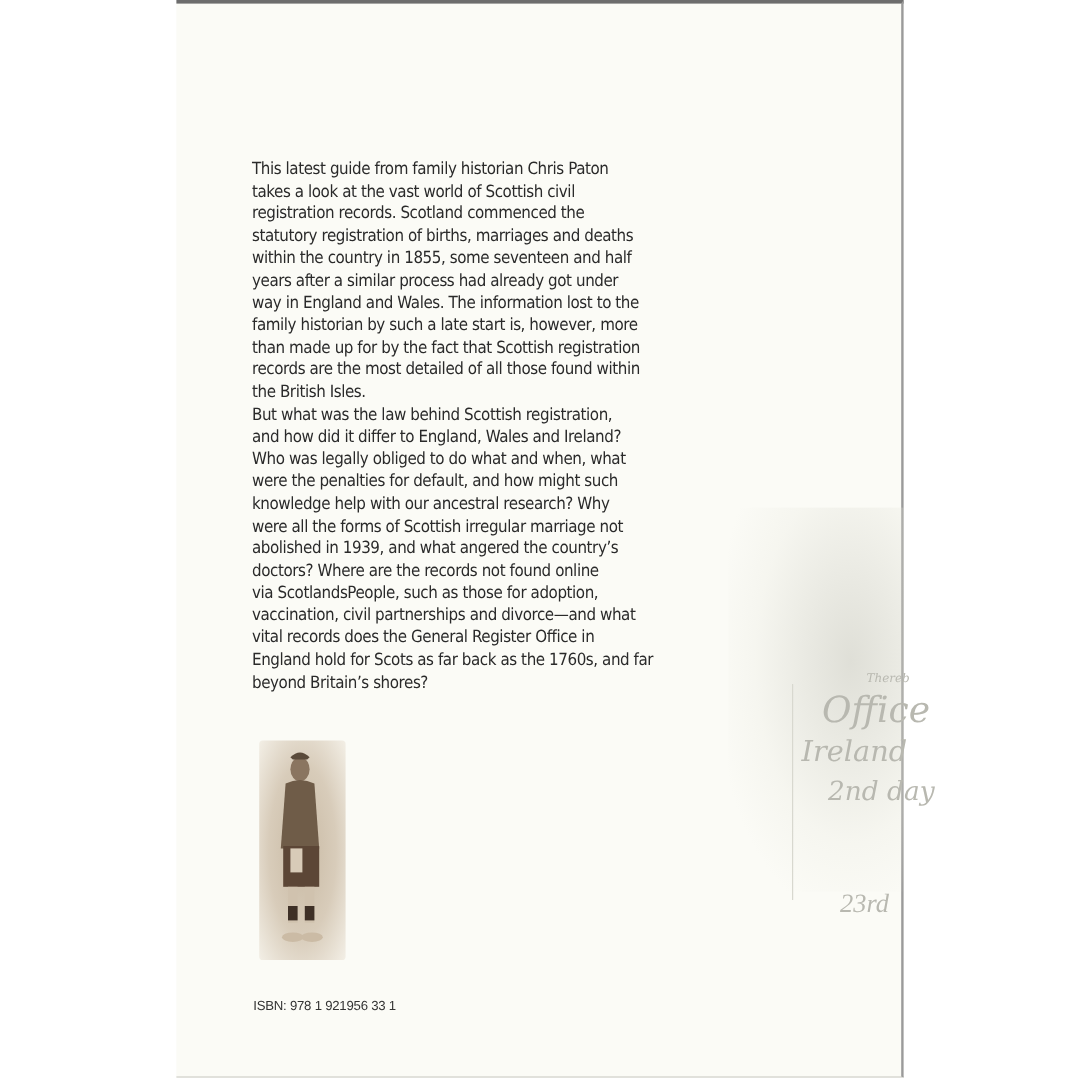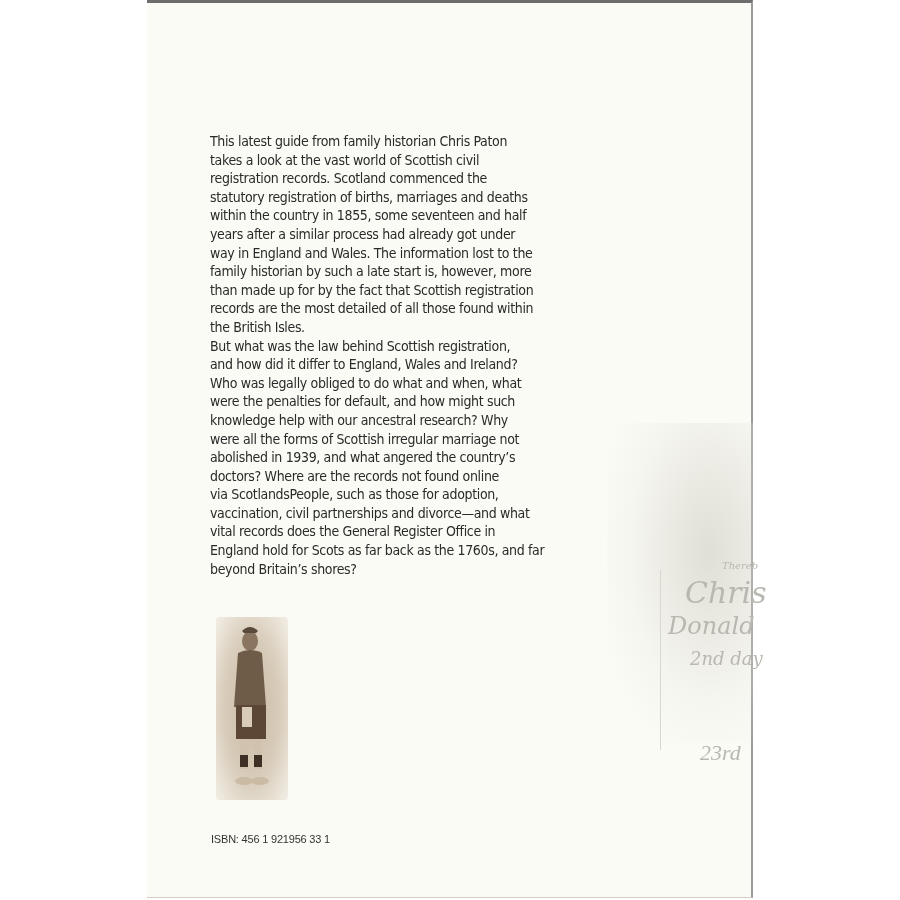--- a/index.html
+++ b/index.html
@@ -43,23 +43,23 @@
 </style>
 </head>
 <body>
 
 <div class="page">
   <div class="shade"></div>
 </div>
 
 <div class="vline"></div>
 <div class="script" style="left:722px;top:560px;font-size:10px;">Thereb</div>
-<div class="script" style="left:685px;top:575px;font-size:30px;">Chris</div>
-<div class="script" style="left:668px;top:612px;font-size:24px;">Donald</div>
-<div class="script" style="left:690px;top:648px;font-size:18px;">2nd day</div>
+<div class="script" style="left:685px;top:575px;font-size:30px;">Office</div>
+<div class="script" style="left:668px;top:612px;font-size:24px;">Ireland</div>
+<div class="script" style="left:690px;top:648px;font-size:22px;">2nd day</div>
 <div class="script" style="left:700px;top:740px;font-size:22px;font-family:Liberation Serif, serif;">23rd</div>
 
 <div class="text-block">
   <p>This latest guide from family historian Chris Paton
 takes a look at the vast world of Scottish civil
 registration records. Scotland commenced the
 statutory registration of births, marriages and deaths
 within the country in 1855, some seventeen and half
 years after a similar process had already got under
 way in England and Wales. The information lost to the
@@ -91,13 +91,13 @@
     <rect x="26" y="90" width="10" height="20" fill="#d8cbb8"></rect>
     <rect x="24" y="122" width="8" height="30" fill="#d0c2ae"></rect>
     <rect x="38" y="122" width="8" height="30" fill="#d0c2ae"></rect>
     <rect x="24" y="138" width="8" height="12" fill="#3e3026"></rect>
     <rect x="38" y="138" width="8" height="12" fill="#3e3026"></rect>
     <ellipse cx="28" cy="164" rx="9" ry="4" fill="#cbbba5"></ellipse>
     <ellipse cx="44" cy="164" rx="9" ry="4" fill="#cbbba5"></ellipse>
   </svg>
 </div>
 
-<div class="isbn">ISBN: 456 1 921956 33 1</div>
+<div class="isbn">ISBN: 978 1 921956 33 1</div>
 
 </body></html>

